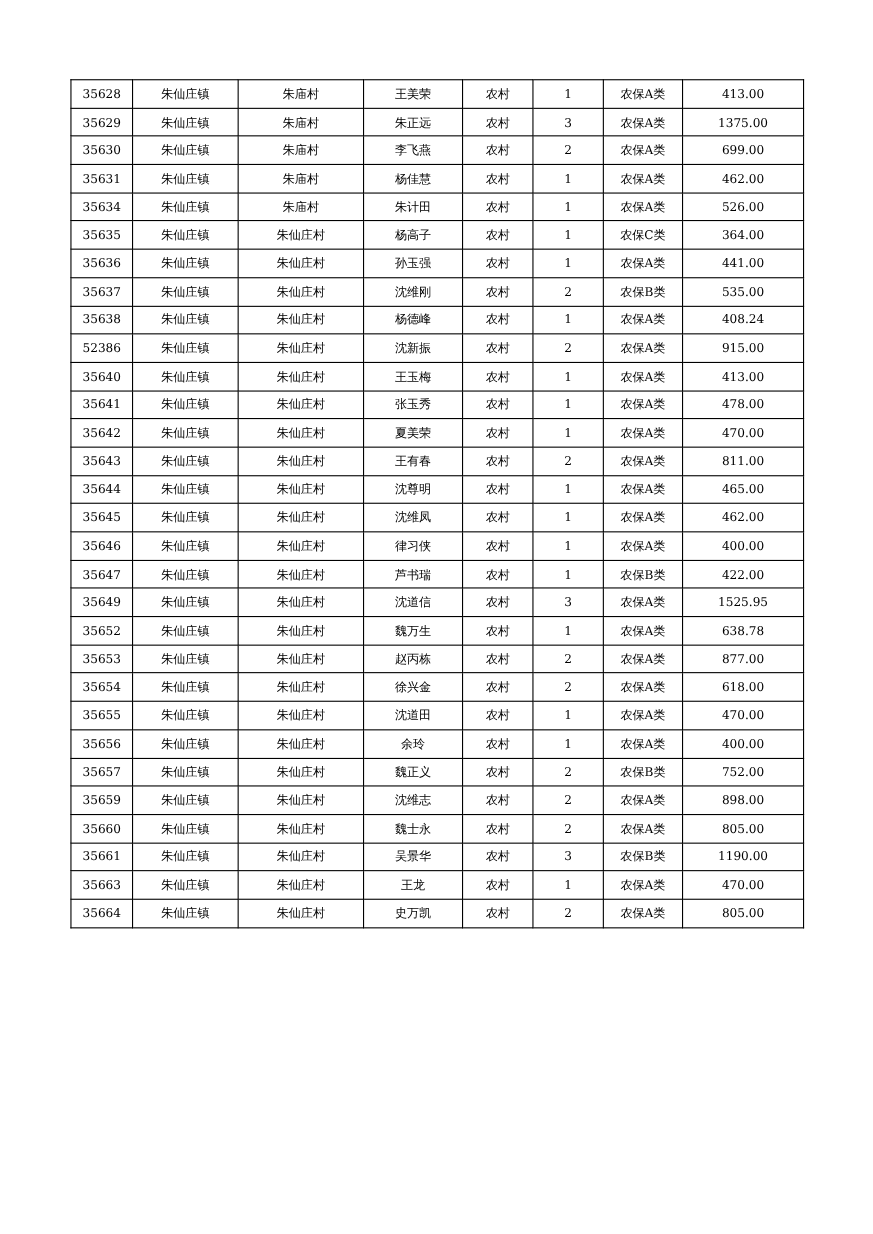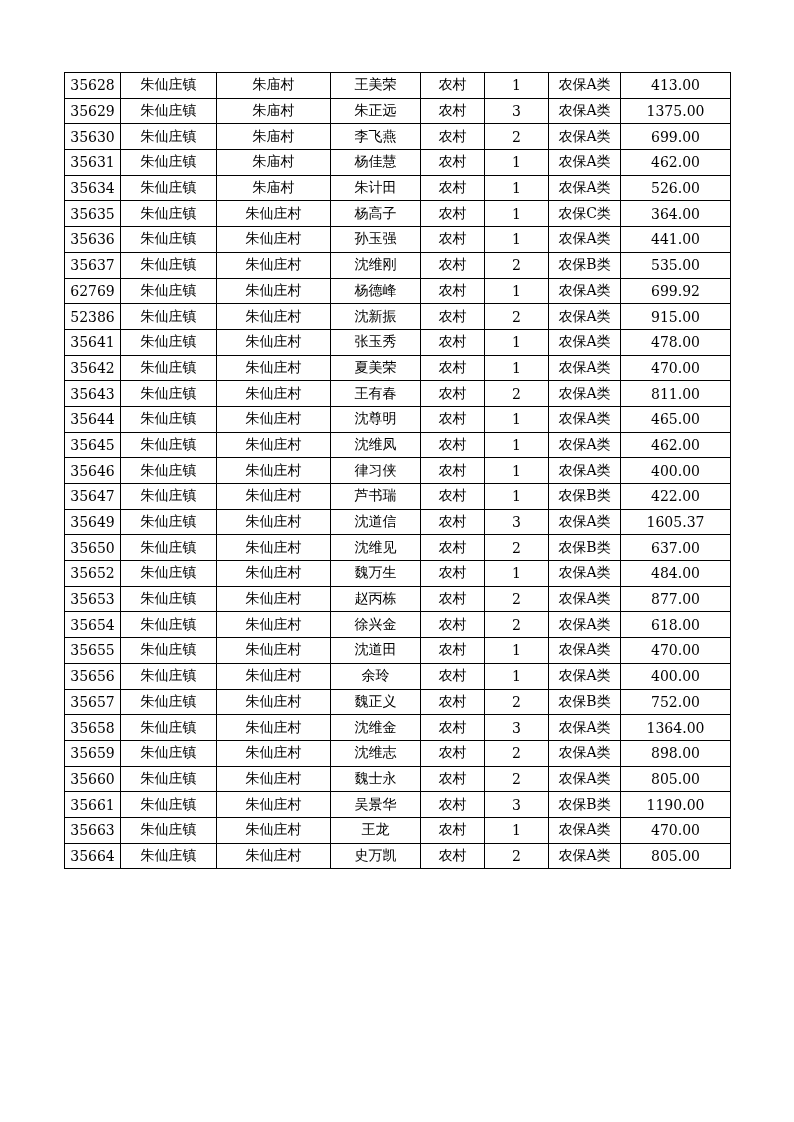--- a/index.html
+++ b/index.html
@@ -22,21 +22,21 @@
     height: 1122px;
     background: #ffffff;
   }
   table.records {
     position: absolute;
     left: 64px;
     top: 72px;
     border-collapse: collapse;
     table-layout: fixed;
     width: 666px;
-    font-size: 14px;
+    font-size: 11px;
     padding-left: 16px;
   }
   table.records td {
     border: 1px solid #000000;
     text-align: center;
     vertical-align: middle;
     height: 24.7px;
     padding: 0 2px;
     overflow: hidden;
     white-space: nowrap;
@@ -140,38 +140,48 @@
           <td>35637</td>
           <td>朱仙庄镇</td>
           <td>朱仙庄村</td>
           <td>沈维刚</td>
           <td>农村</td>
           <td>2</td>
           <td>农保B类</td>
           <td>535.00</td>
         </tr>
         <tr>
-          <td>62769</td>
+          <td>35638</td>
           <td>朱仙庄镇</td>
           <td>朱仙庄村</td>
           <td>杨德峰</td>
           <td>农村</td>
           <td>1</td>
           <td>农保A类</td>
-          <td>699.92</td>
+          <td>408.24</td>
         </tr>
         <tr>
           <td>52386</td>
           <td>朱仙庄镇</td>
           <td>朱仙庄村</td>
           <td>沈新振</td>
           <td>农村</td>
           <td>2</td>
           <td>农保A类</td>
           <td>915.00</td>
+        </tr>
+        <tr>
+          <td>35640</td>
+          <td>朱仙庄镇</td>
+          <td>朱仙庄村</td>
+          <td>王玉梅</td>
+          <td>农村</td>
+          <td>1</td>
+          <td>农保A类</td>
+          <td>413.00</td>
         </tr>
         <tr>
           <td>35641</td>
           <td>朱仙庄镇</td>
           <td>朱仙庄村</td>
           <td>张玉秀</td>
           <td>农村</td>
           <td>1</td>
           <td>农保A类</td>
           <td>478.00</td>
@@ -237,41 +247,31 @@
           <td>422.00</td>
         </tr>
         <tr>
           <td>35649</td>
           <td>朱仙庄镇</td>
           <td>朱仙庄村</td>
           <td>沈道信</td>
           <td>农村</td>
           <td>3</td>
           <td>农保A类</td>
-          <td>1605.37</td>
-        </tr>
-        <tr>
-          <td>35650</td>
-          <td>朱仙庄镇</td>
-          <td>朱仙庄村</td>
-          <td>沈维见</td>
-          <td>农村</td>
-          <td>2</td>
-          <td>农保B类</td>
-          <td>637.00</td>
+          <td>1525.95</td>
         </tr>
         <tr>
           <td>35652</td>
           <td>朱仙庄镇</td>
           <td>朱仙庄村</td>
           <td>魏万生</td>
           <td>农村</td>
           <td>1</td>
           <td>农保A类</td>
-          <td>484.00</td>
+          <td>638.78</td>
         </tr>
         <tr>
           <td>35653</td>
           <td>朱仙庄镇</td>
           <td>朱仙庄村</td>
           <td>赵丙栋</td>
           <td>农村</td>
           <td>2</td>
           <td>农保A类</td>
           <td>877.00</td>
@@ -308,30 +308,20 @@
         </tr>
         <tr>
           <td>35657</td>
           <td>朱仙庄镇</td>
           <td>朱仙庄村</td>
           <td>魏正义</td>
           <td>农村</td>
           <td>2</td>
           <td>农保B类</td>
           <td>752.00</td>
-        </tr>
-        <tr>
-          <td>35658</td>
-          <td>朱仙庄镇</td>
-          <td>朱仙庄村</td>
-          <td>沈维金</td>
-          <td>农村</td>
-          <td>3</td>
-          <td>农保A类</td>
-          <td>1364.00</td>
         </tr>
         <tr>
           <td>35659</td>
           <td>朱仙庄镇</td>
           <td>朱仙庄村</td>
           <td>沈维志</td>
           <td>农村</td>
           <td>2</td>
           <td>农保A类</td>
           <td>898.00</td>

